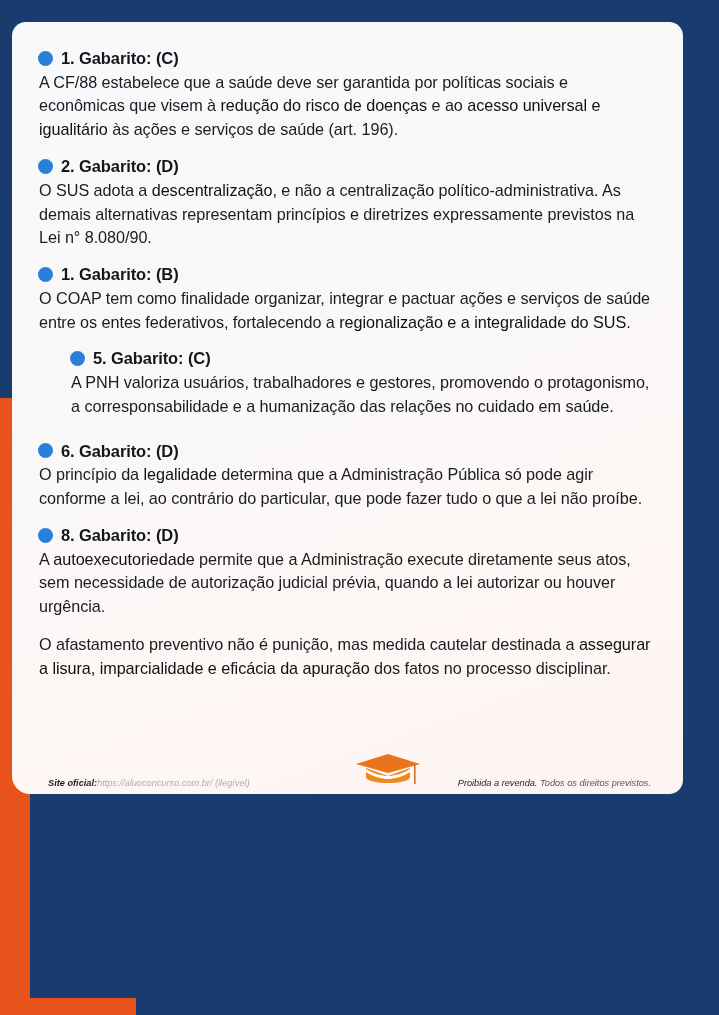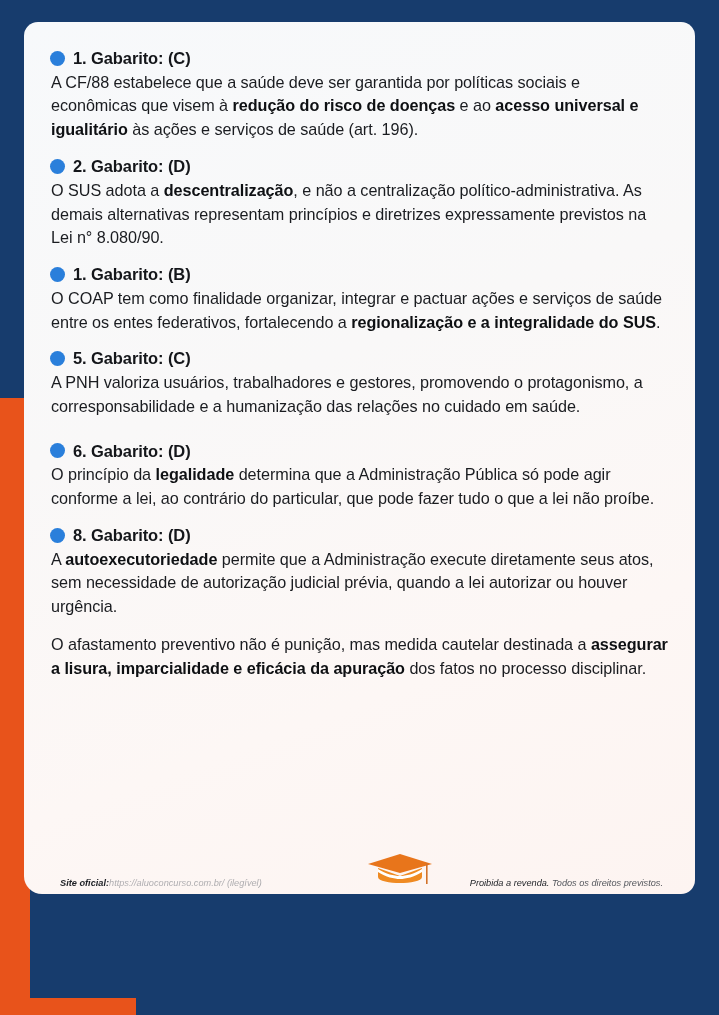--- a/index.html
+++ b/index.html
@@ -44,24 +44,24 @@
     left: 0;
     bottom: 0;
     width: 136px;
     height: 17px;
     background: #e8531b;
   }
 
   
   .card {
     position: absolute;
-    left: 24px;
+    left: 12px;
     top: 22px;
     width: 671px;
-    height: 872px;
+    height: 772px;
     background: linear-gradient(160deg, #f7f9fb 0%, #f9f8f8 40%, #fdf7f5 72%, #fdf4f1 100%);
     border-radius: 14px 14px 14px 18px;
     box-sizing: border-box;
     overflow: hidden;
   }
 
   .content {
     position: absolute;
     left: 0;
     top: 0;
@@ -98,24 +98,24 @@
     letter-spacing: -0.1px;
   }
   .item-body {
     font-size: 16.2px;
     line-height: 1.47;
     color: #1a1c20;
     margin: 0;
     padding-left: 1px;
     letter-spacing: -0.05px;
   }
-  .item-body b { font-weight: bold; color: #0e1013; }
-
-  
-  .gap-lg { margin-bottom: 22px; }
+  .item-body b { font-weight: normal; color: #0e1013; }
+
+  
+  .gap-lg { margin-bottom: 22px; margin-left: 32px; }
 
   
   .footer {
     position: absolute;
     left: 0;
     right: 0;
     bottom: 0;
     height: 40px;
   }
   .footer-inner {

